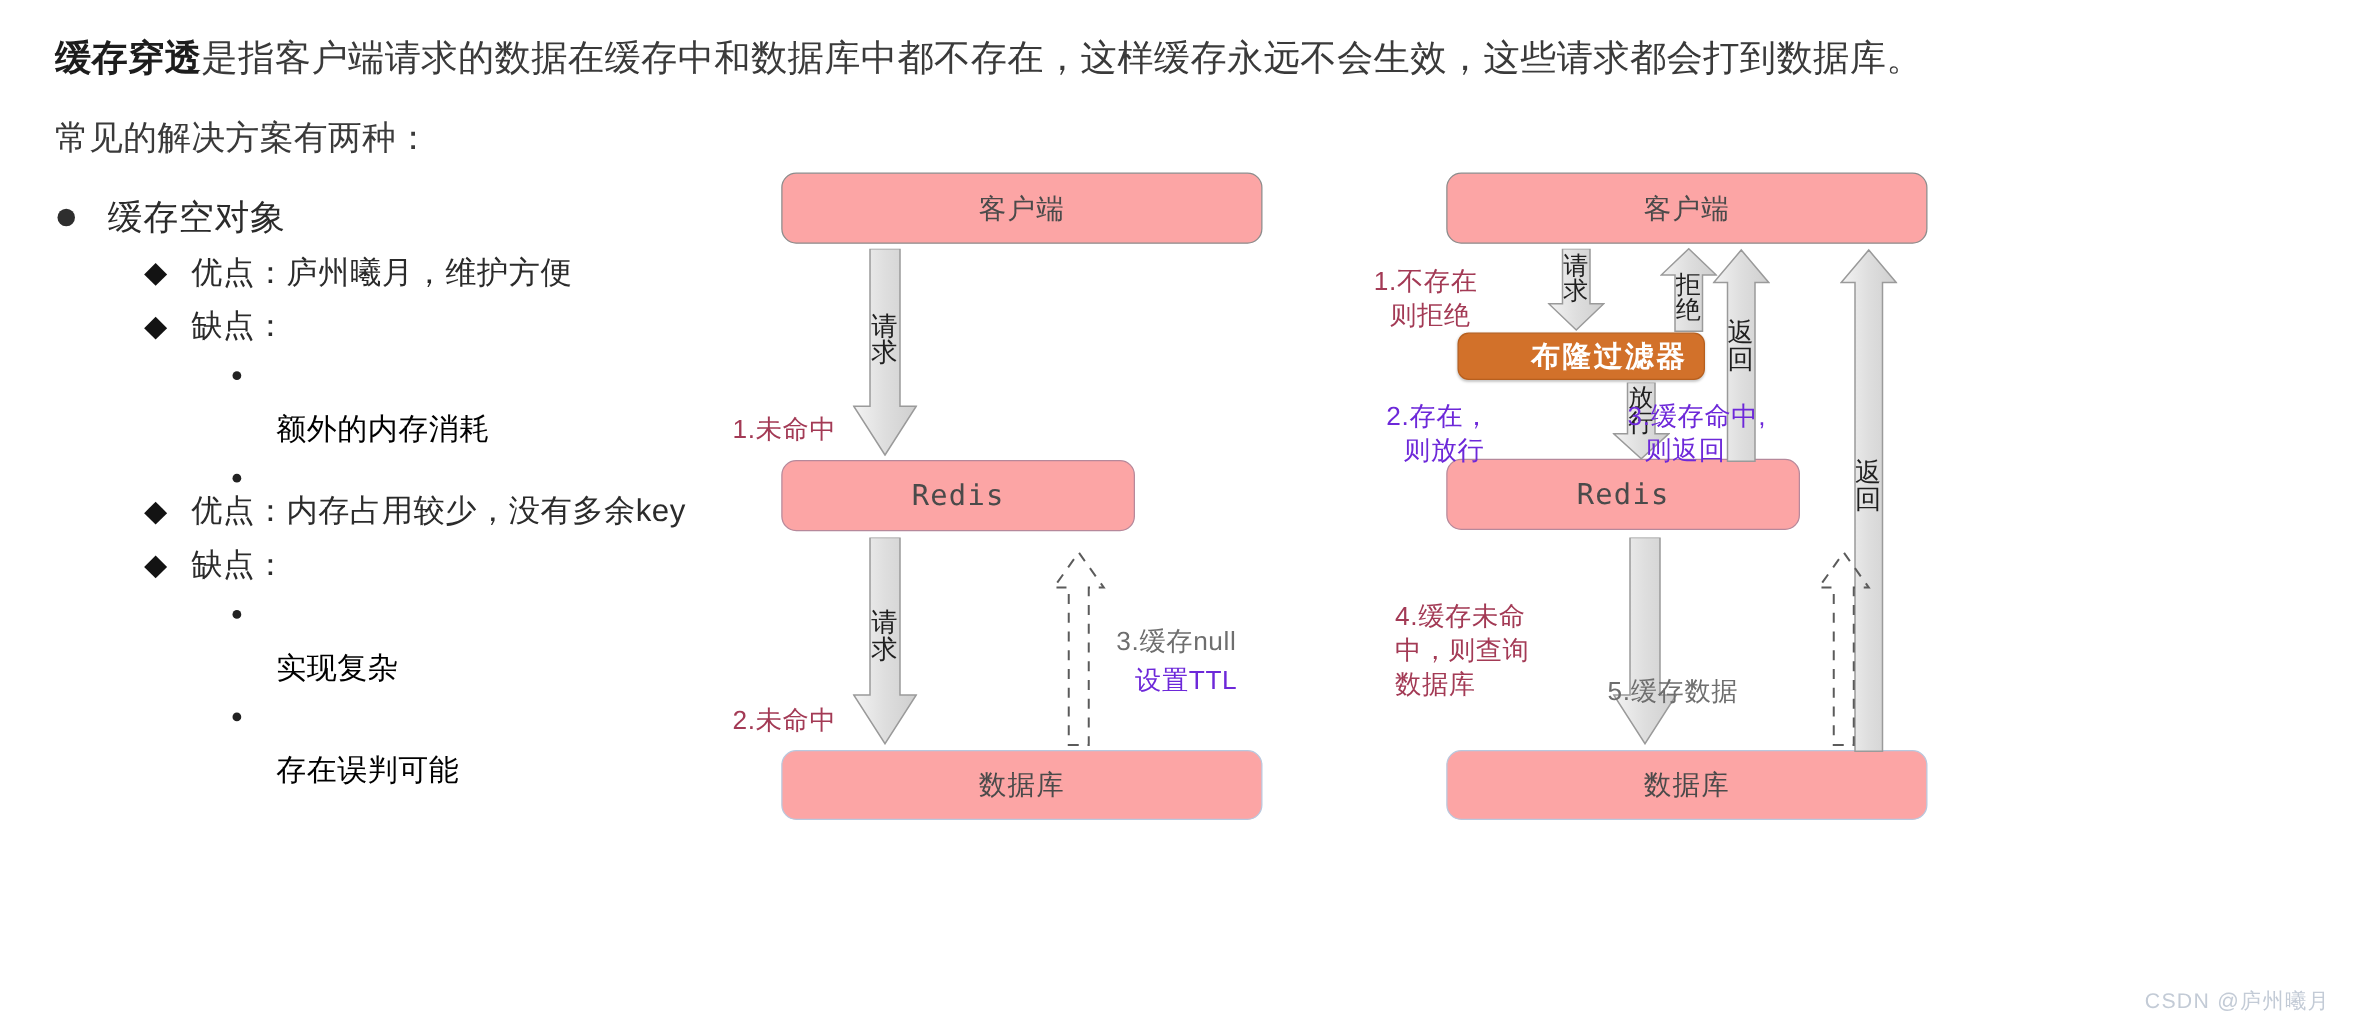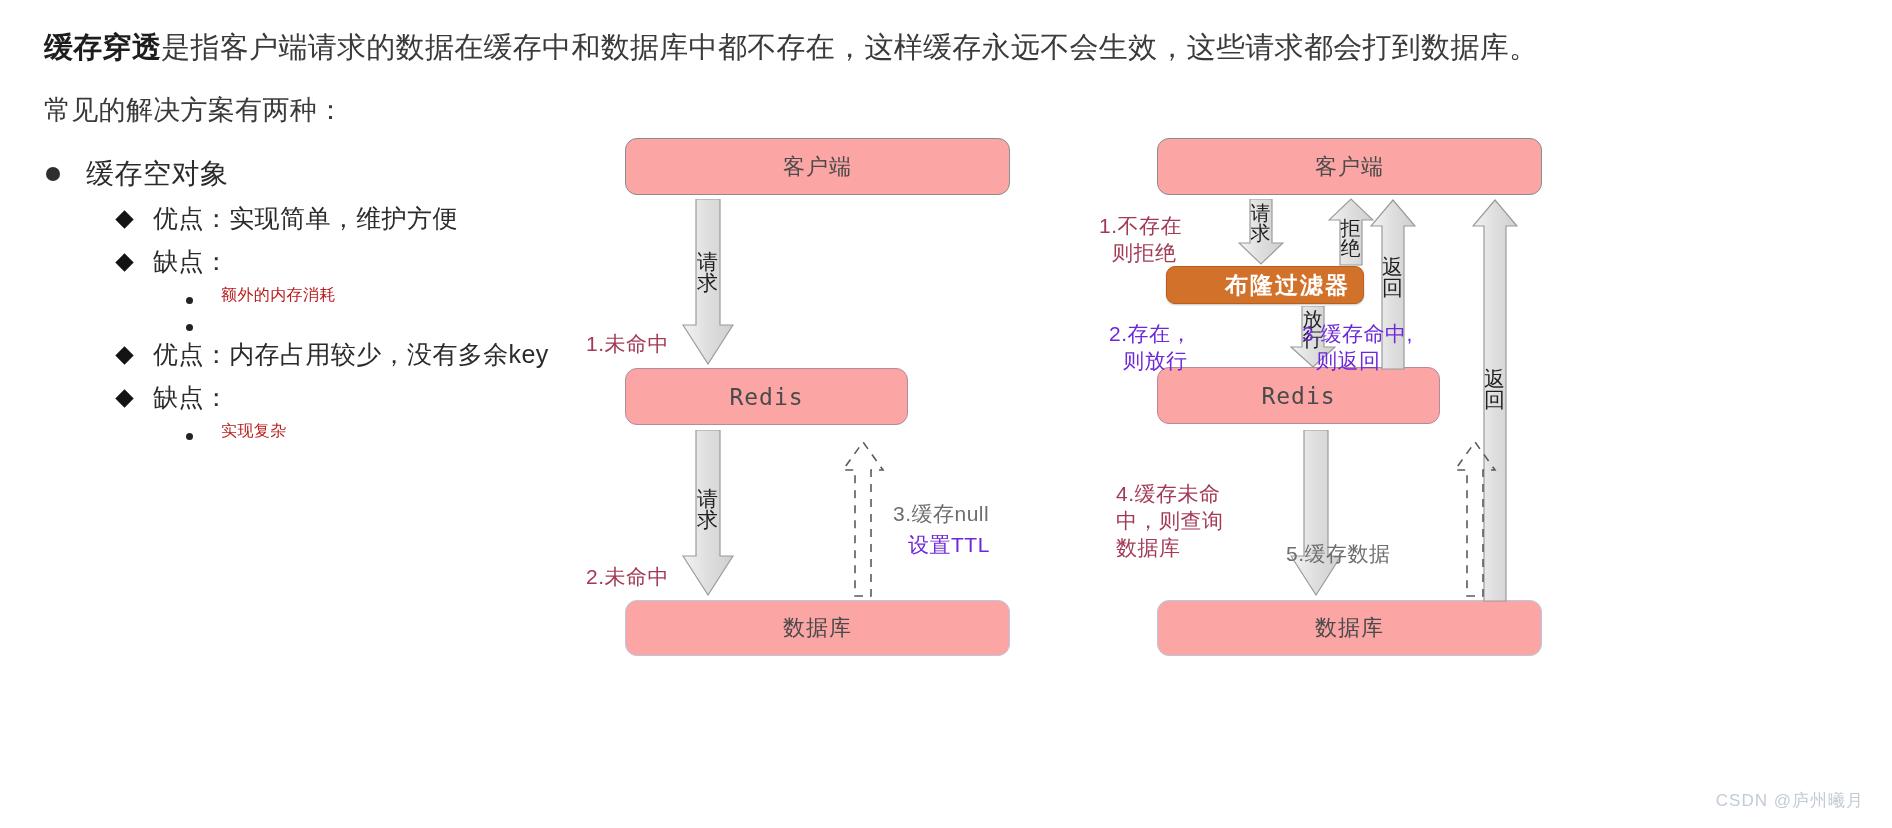--- a/index.html
+++ b/index.html
@@ -33,21 +33,21 @@
     width:13px;height:13px;background:#131313;transform:rotate(45deg);
     margin:13px 22px 0 0;flex:0 0 auto;
   }
   .l2 .txt{font-size:25px;line-height:1.5;color:#2b2b2b;letter-spacing:.4px;}
 
   .l3{display:flex;align-items:flex-start;margin:3px 0 0 142px;}
   .l3 .dot{
     width:7px;height:7px;border-radius:50%;background:#222;
     margin:14px 28px 0 0;flex:0 0 auto;
   }
-  .l3 .txt{font-size:16px;line-height:1.5;color:#b91c1c;letter-spacing:.4px;}
+  .l3 .txt{font-size:24px;line-height:1.5;color:#000000;letter-spacing:.4px;margin-top:43px;}
 
   
   .diagram{position:absolute;top:0;height:828px;}
   .node{
     position:absolute;box-sizing:border-box;border-radius:12px;
     background:#fca5a5;display:flex;align-items:center;justify-content:center;
     font-size:22px;color:#4a4a4a;letter-spacing:1px;
   }
   .node.client{border:1.6px solid #8c8c8c;}
   .node.redis{border:1.6px solid #b6899b;font-family:"DejaVu Sans Mono","Liberation Mono",monospace;font-size:23px;}
@@ -88,21 +88,21 @@
 <div class="subintro">常见的解决方案有两种：</div>
 
 <div class="outline">
 
   <div class="l1">
     <div class="bullet"></div>
     <div class="txt">缓存空对象</div>
   </div>
   <div class="l2">
     <div class="dia"></div>
-    <div class="txt">优点：实现简单，维护方便</div>
+    <div class="txt">优点：庐州曦月，维护方便</div>
   </div>
   <div class="l2">
     <div class="dia"></div>
     <div class="txt">缺点：</div>
   </div>
   <div class="l3">
     <div class="dot"></div>
     <div class="txt">额外的内存消耗</div>
   </div>
   <div class="l3">
@@ -113,20 +113,24 @@
     <div class="dia"></div>
     <div class="txt">优点：内存占用较少，没有多余key</div>
   </div>
   <div class="l2">
     <div class="dia"></div>
     <div class="txt">缺点：</div>
   </div>
   <div class="l3">
     <div class="dot"></div>
     <div class="txt">实现复杂</div>
+  </div>
+  <div class="l3">
+    <div class="dot"></div>
+    <div class="txt">存在误判可能</div>
   </div>
 </div>
 
 <div class="diagram" id="diagL" style="left:0;width:1090px;">
 
   <div class="node client" style="left:625px;top:138px;width:385px;height:57px;">客户端</div>
 
   <div class="node redis" style="left:625px;top:368px;width:283px;height:57px;">Redis</div>
 
   <div class="node db" style="left:625px;top:600px;width:385px;height:56px;">数据库</div>

